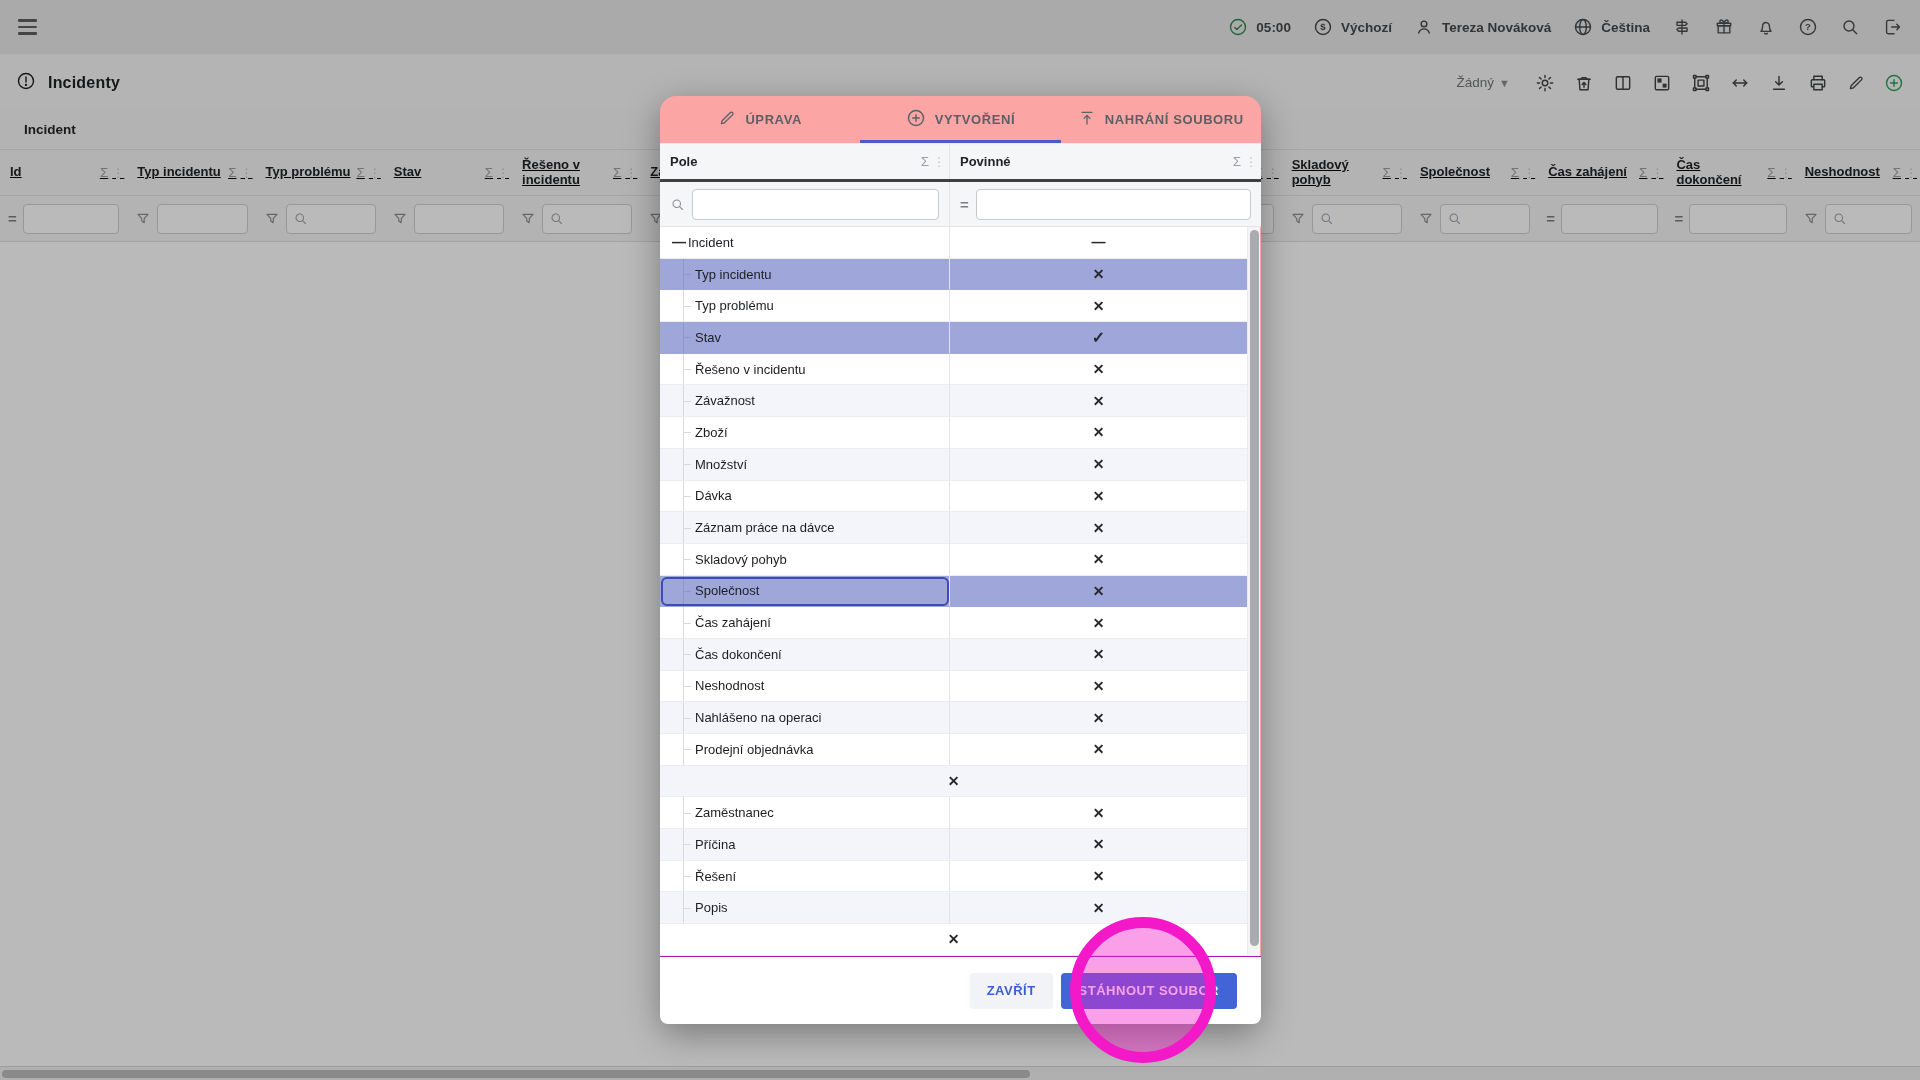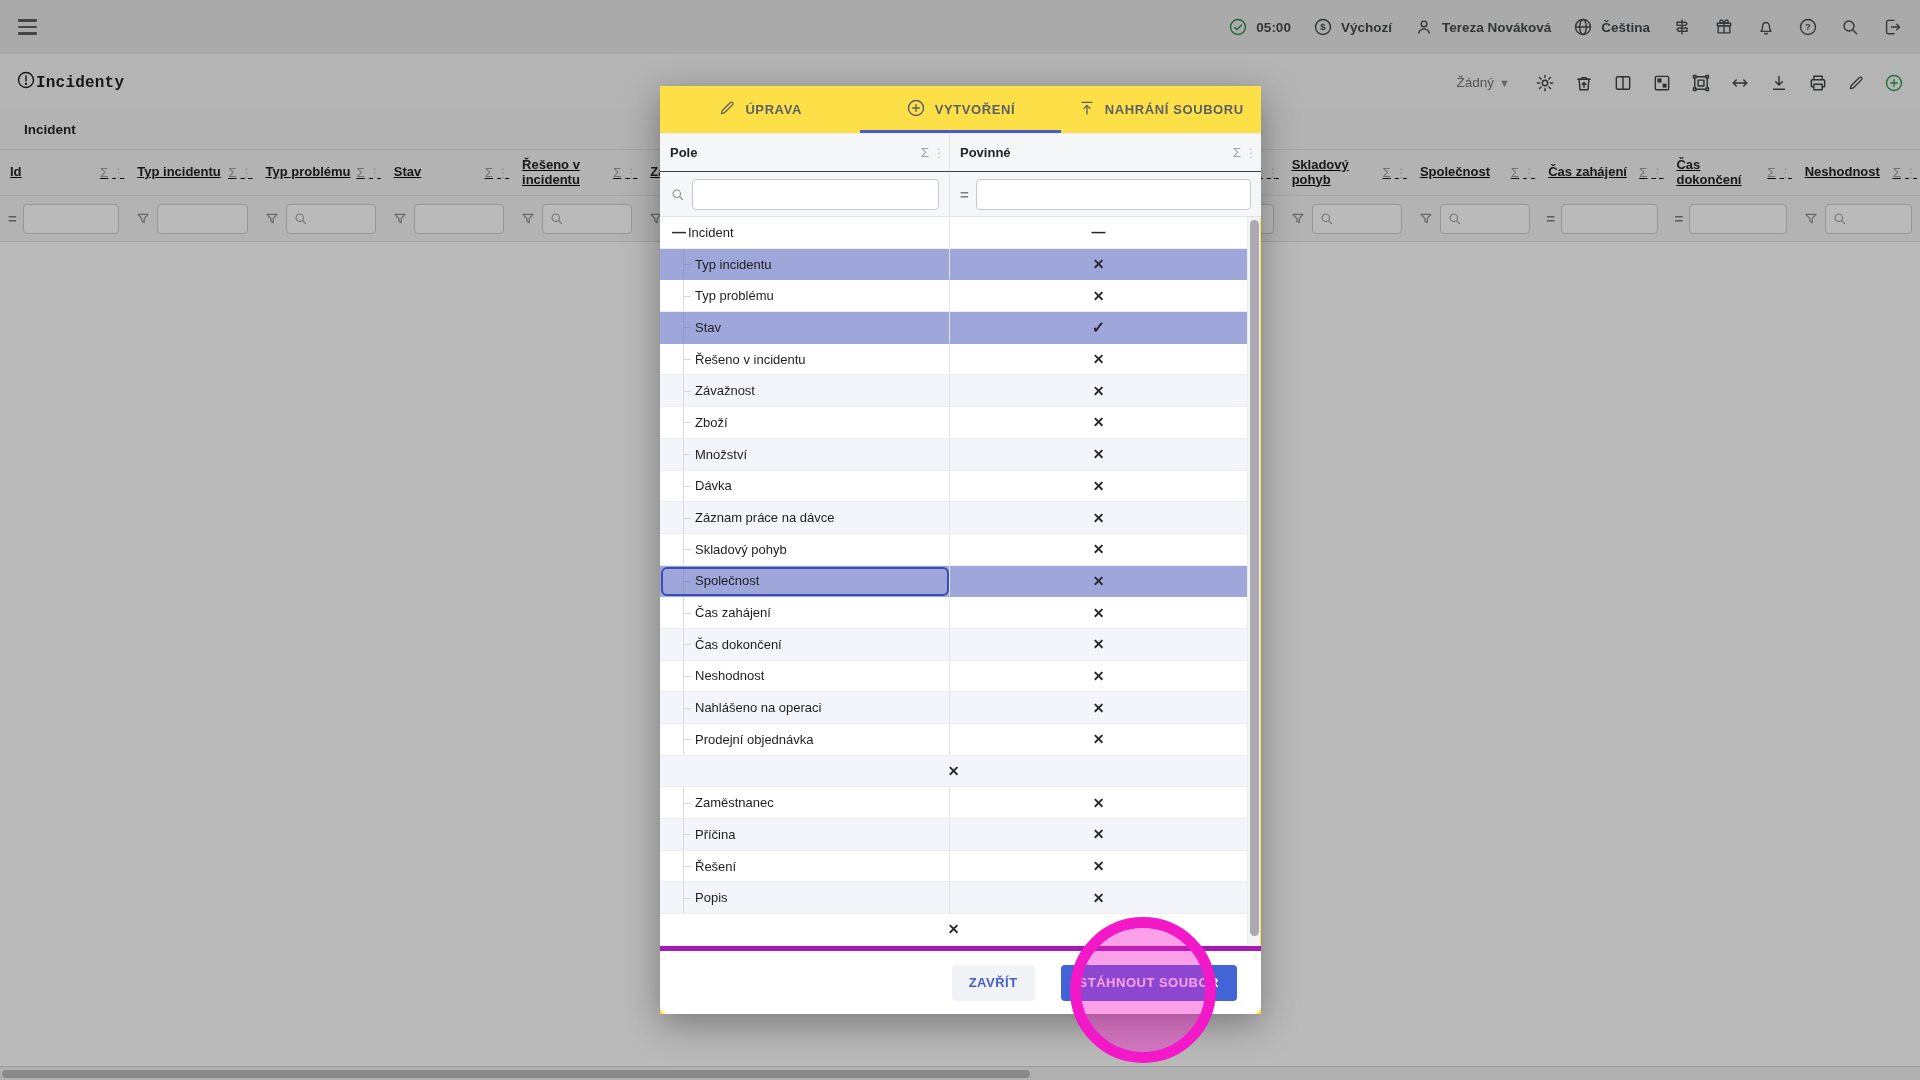--- a/index.html
+++ b/index.html
@@ -15,21 +15,21 @@
   .hamburger span { display:block; width:19px; height:2.4px; background:#5c5f61; border-radius:1px; }
   .topbar-right { display:flex; align-items:center; gap:22px; }
   .tb-item { display:flex; align-items:center; gap:8px; color:#45484b; font-size:13.5px; font-weight:bold; cursor:pointer; }
   .tb-item svg, .tb-icon svg { display:block; }
   .tb-icon { display:flex; align-items:center; cursor:pointer; color:#4a4d50; }
   .green { color:#2f8a50; }
 
   
   .toolbar { position:absolute; left:0; top:55px; width:1920px; height:55px; background:#f7f7f7;
              display:flex; align-items:center; justify-content:space-between; padding:0 16px; }
-  .title-wrap { display:flex; align-items:center; color:#1e2022;font-family:Liberation Mono, monospace; }
+  .title-wrap { display:flex; align-items:center; gap:12px; color:#1e2022; }
   .title-wrap h1 { font-size:16px; font-weight:bold; letter-spacing:.2px; }
   .toolbar-right { display:flex; align-items:center; gap:19px; color:#4a4d50; }
   .select { display:flex; align-items:center; gap:5px; color:#747779; font-size:13.5px; cursor:pointer; margin-right:6px; }
   .select .caret { font-size:11px; color:#8a8d8f; }
   .tool-icon { display:flex; align-items:center; cursor:pointer; color:#3f4245; }
   .tool-icon.green-icon { color:#2f9e57; }
 
   
   .grid-area { position:absolute; left:0; top:110px; width:1920px; height:956px; background:#fff; }
   .group-row { height:40px; background:#f6f6f6; border-bottom:1px solid #e2e2e2;
@@ -50,30 +50,30 @@
   .grid-body { height:824px; background:#fff; }
 
   
   .hscroll { position:absolute; left:0; top:1066px; width:1920px; height:14px; background:#f2f2f2; border-top:1px solid #d8d8d8; }
   .hscroll .thumb { position:absolute; left:2px; top:3px; width:1028px; height:8px; background:#bdbdbd; border-radius:4px; cursor:pointer; }
 
   
   .overlay { position:absolute; inset:0; background:rgba(0,0,0,.27); z-index:50; }
 
   
-  .modal { position:absolute; left:660px; top:86px; width:601px; height:928px; background:#fde047;
-           border-radius:0; box-shadow:0 10px 34px rgba(0,0,0,.35); z-index:100; }
+  .modal { position:absolute; left:660px; top:96px; width:601px; height:928px; background:#fca5a5;
+           border-radius:16px; box-shadow:0 10px 34px rgba(0,0,0,.35); z-index:100; }
   .tabs { position:absolute; left:0; top:0; width:100%; height:47px; display:flex; }
   .tab { flex:1 1 0; display:flex; align-items:center; justify-content:center; gap:9px;
          font-size:13px; font-weight:bold; letter-spacing:.6px; color:#5b5f66; cursor:pointer; position:relative; }
   .tab svg { color:#5b5f66; }
   .tab.active::after { content:""; position:absolute; left:0; right:0; bottom:0; height:3px; background:#4d5bc9; }
 
   .mgrid-header { position:absolute; left:0; top:47px; width:100%; height:39px; background:#f5f6f8;
-                  display:flex; border-bottom:1px solid #404040; border-top:1px solid #ececef; }
+                  display:flex; border-bottom:3px solid #404040; border-top:1px solid #ececef; }
   .mhcell { position:relative; display:flex; align-items:center; padding:0 4px 0 10px; }
   .mhcell.c1 { width:290px; border-right:1px solid #e4e4e7; }
   .mhcell.c2 { flex:1; }
   .mhcell .hlabel { font-size:13px; font-weight:bold; color:#212326; flex:1; }
   .mhcell .sigma { font-size:13.5px; color:#9aa0a6; margin-right:4px; cursor:pointer; }
   .mhcell .dots { font-size:12px; color:#bdc0c3; }
   .mgrid-filter { position:absolute; left:0; top:86px; width:100%; height:45px; background:#f5f6f8;
                   display:flex; border-bottom:1px solid #e4e4e7; }
   .mfcell { display:flex; align-items:center; gap:7px; padding:0 10px; }
   .mfcell.c1 { width:290px; border-right:1px solid #e4e4e7; }
@@ -99,22 +99,22 @@
   .mrow.focused .mcell-pole::after { content:""; position:absolute; inset:1px 0px 0px 1px;
        border:2px solid #3a4cb5; border-radius:6px; pointer-events:none; }
   .glyph-x { font-size:14px; font-weight:bold; color:#26282b; }
   .glyph-check { font-size:16px; font-weight:bold; color:#26282b; }
   .glyph-minus { font-size:14px; font-weight:bold; color:#26282b; }
 
   .mscroll { position:absolute; right:1px; top:131px; width:13px; height:729px; background:#f4f4f5; border-left:1px solid #ececee; }
   .mscroll .mthumb { position:absolute; left:2px; top:3px; width:9px; height:716px; background:#ababaf; border-radius:5px; cursor:pointer; }
 
   .mfooter { position:absolute; left:0; bottom:0; width:100%; height:68px; background:#fff;
-             border-top:5px solid #a21caf; border-radius:0 0 8px 8px;
-             display:flex; align-items:center; justify-content:flex-end; gap:26px; padding-right:24px; }
+             border-top:1px solid #a21caf; border-radius:0 0 8px 8px;
+             display:flex; align-items:center; justify-content:flex-end; gap:8px; padding-right:24px; }
   .btn { height:36px; border:none; border-radius:4px; font-family:inherit; font-size:13px; font-weight:bold;
          letter-spacing:.5px; cursor:pointer; padding:0 17px; }
   .btn-close { background:#f1f3f7; color:#3f5fd0; }
   .btn-download { background:#4264d6; color:#fff; padding:0 18px; }
 
   
   .annotation-circle { position:absolute; left:1070px; top:917px; width:146px; height:146px;
         border-radius:50%; border:11px solid #f318c8; background:rgba(243,28,200,.42); z-index:200; pointer-events:none; }
 </style>
 </head>

